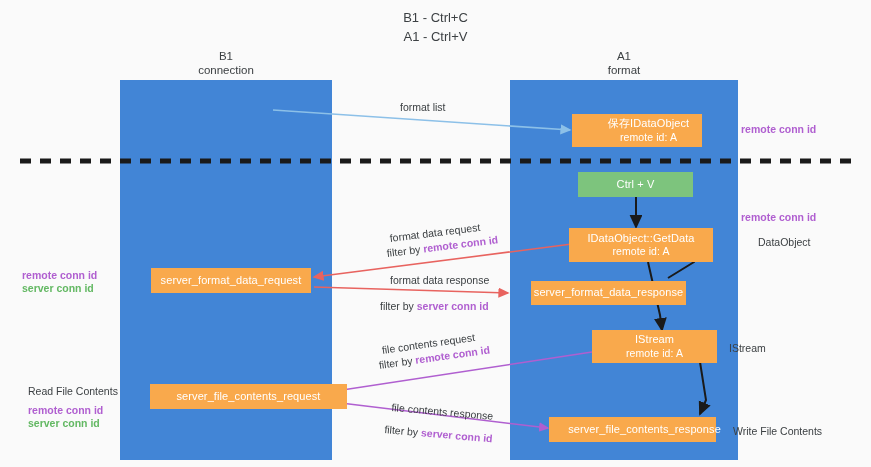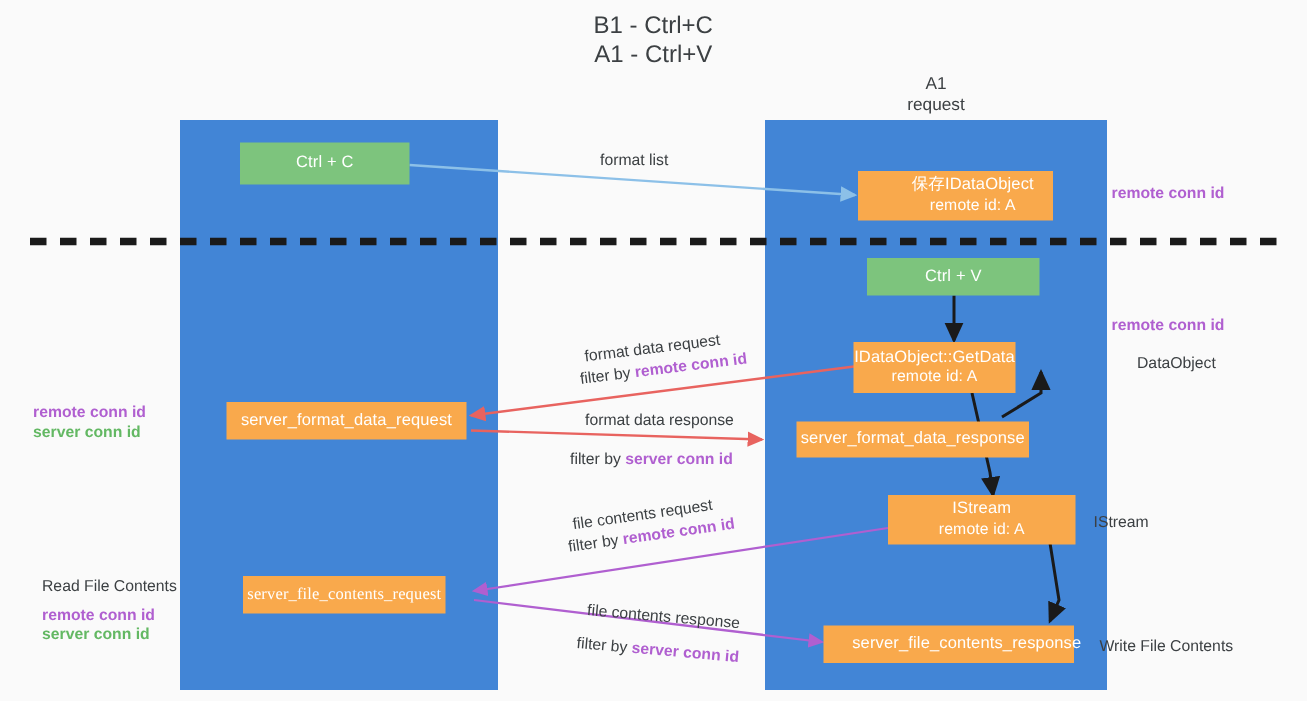--- a/index.html
+++ b/index.html
@@ -18,21 +18,21 @@
     position:absolute;
     background:#4285d6;
   }
   svg.edges{position:absolute;left:0;top:0;width:871px;height:467px;overflow:visible;}
 
   
   .title{
     position:absolute;
     width:871px;
     text-align:center;
-    font-size:16px;
+    font-size:13px;
     line-height:19px;
     color:#3c4043;
     white-space:pre-line;
   }
   .lane-head{
     position:absolute;
     text-align:center;
     font-size:11.5px;
     line-height:14px;
     color:#3c4043;
@@ -125,55 +125,54 @@
     <line x1="592" y1="352" x2="316" y2="394" stroke="#b05fd0" stroke-width="1.5" marker-end="url(#ah-purple)"></line>
 
     <line x1="316" y1="400" x2="548" y2="428" stroke="#b05fd0" stroke-width="1.5" marker-end="url(#ah-purple)"></line>
 
     <path d="M700,362 L706,400 L700,414" stroke="#1a1a1a" stroke-width="2" fill="none" marker-end="url(#ah-black)"></path>
   </svg>
 
   <div class="title" style="left:0;top:8px;">B1 - Ctrl+C
 A1 - Ctrl+V</div>
 
+  <div class="lane-head" style="left:120px;top:49px;width:212px;">B1
+connection</div>
   <div class="lane-head" style="left:510px;top:49px;width:228px;">A1
-request</div>
-
-  <div class="node green" style="left:160px;top:95px;width:113px;height:28px;">
-    <span>Ctrl + C</span>
-  </div>
+format</div>
+
 
   <div class="node orange" style="left:572px;top:114px;width:130px;height:33px;padding-left:27px;">
     <span>保存IDataObject</span>
     <span class="l2">remote id: A</span>
   </div>
 
   <div class="node green" style="left:578px;top:172px;width:115px;height:25px;">
     <span>Ctrl + V</span>
   </div>
 
-  <div class="node orange" style="left:569px;top:228px;width:108px;height:34px;">
+  <div class="node orange" style="left:569px;top:228px;width:144px;height:34px;">
     <span>IDataObject::GetData</span>
     <span class="l2">remote id: A</span>
   </div>
 
   <div class="node orange" style="left:151px;top:268px;width:160px;height:25px;">
     <span>server_format_data_request</span>
   </div>
 
   <div class="node orange" style="left:512px;top:281px;width:155px;height:24px;margin-left:19px;">
     <span>server_format_data_response</span>
   </div>
 
   <div class="node orange" style="left:592px;top:330px;width:125px;height:33px;">
     <span>IStream</span>
     <span class="l2">remote id: A</span>
   </div>
 
-  <div class="node orange" style="left:162px;top:384px;width:135px;height:25px;font-family:Liberation Serif, serif;">
+  <div class="node orange" style="left:150px;top:384px;width:197px;height:25px;">
     <span>server_file_contents_request</span>
   </div>
 
   <div class="node orange" style="left:549px;top:417px;width:167px;height:25px;padding-left:28px;">
     <span>server_file_contents_response</span>
   </div>
 
   <div class="elabel" style="left:400px;top:101px;">format list</div>
 
   <div class="elabel rot" style="left:389px;top:232px;transform:rotate(-7deg);">

